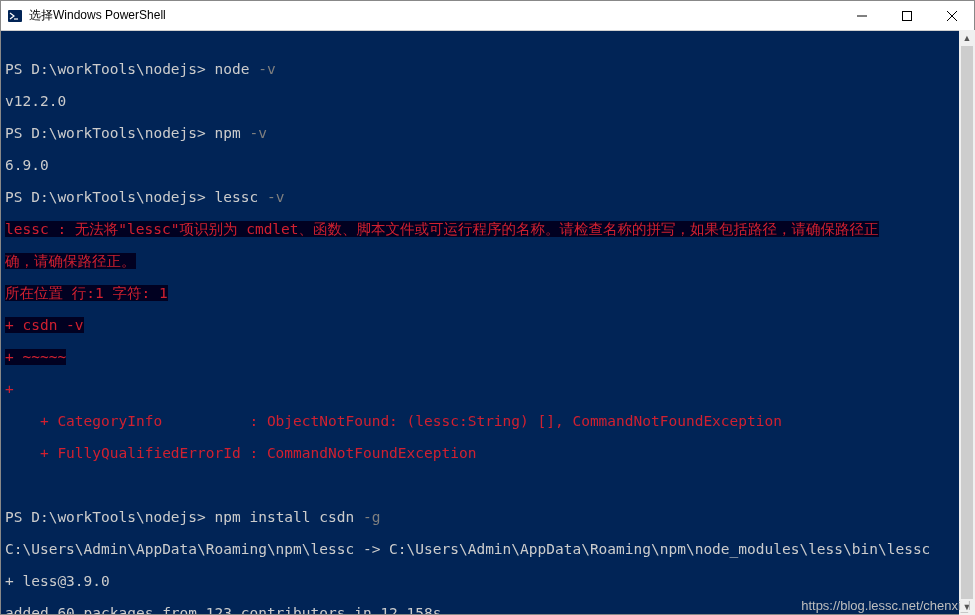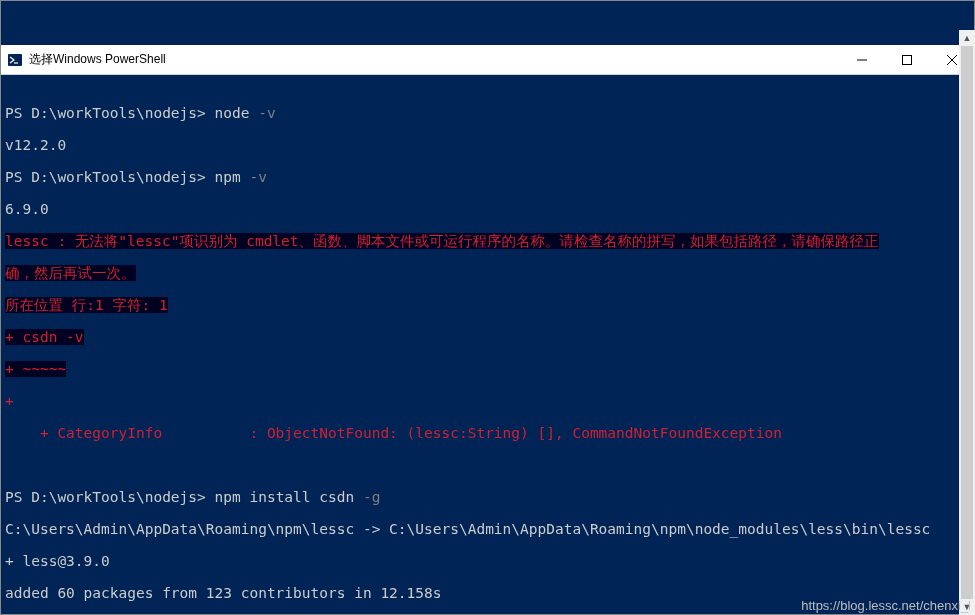--- a/index.html
+++ b/index.html
@@ -19,21 +19,20 @@
     flex-direction: column;
     border: 1px solid #888;
   }
   .titlebar {
     height: 30px;
     background: #ffffff;
     display: flex;
     align-items: center;
     border-bottom: 1px solid #d0d0d0;
     user-select: none;
-    margin-top: 44px;
   }
   .titlebar-icon {
     width: 16px;
     height: 16px;
     margin: 0 6px;
     display: flex;
     align-items: center;
     justify-content: center;
   }
   .titlebar-title {
@@ -139,27 +138,29 @@
           </svg>
       </div>
     </div>
   </div>
 
   <div class="terminal">
 <span class="line"><span class="prompt">PS D:\workTools\nodejs&gt;</span> <span>node</span> <span class="flag">-v</span></span>
 <span class="line">v12.2.0</span>
 <span class="line"><span class="prompt">PS D:\workTools\nodejs&gt;</span> <span>npm</span> <span class="flag">-v</span></span>
 <span class="line">6.9.0</span>
+<span class="line"><span class="prompt">PS D:\workTools\nodejs&gt;</span> <span>lessc</span> <span class="flag">-v</span></span>
 <span class="line"><span class="err-hl">lessc : 无法将"lessc"项识别为 cmdlet、函数、脚本文件或可运行程序的名称。请检查名称的拼写，如果包括路径，请确保路径正</span></span>
-<span class="line"><span class="err-hl">确，然后再试一次。</span></span>
+<span class="line"><span class="err-hl">确，请确保路径正。</span></span>
 <span class="line"><span class="err-hl">所在位置 行:1 字符: 1</span></span>
 <span class="line"><span class="err-hl">+ csdn -v</span></span>
 <span class="line"><span class="err-hl">+ ~~~~~</span></span>
 <span class="line"><span class="err-red">+</span></span>
 <span class="line"><span class="err-red">    + CategoryInfo          : ObjectNotFound: (lessc:String) [], CommandNotFoundException</span></span>
+<span class="line"><span class="err-red">    + FullyQualifiedErrorId : CommandNotFoundException</span></span>
 <span class="line"> </span>
 <span class="line"><span class="prompt">PS D:\workTools\nodejs&gt;</span> <span>npm install csdn</span> <span class="flag">-g</span></span>
 <span class="line">C:\Users\Admin\AppData\Roaming\npm\lessc -&gt; C:\Users\Admin\AppData\Roaming\npm\node_modules\less\bin\lessc</span>
 <span class="line">+ less@3.9.0</span>
 <span class="line">added 60 packages from 123 contributors in 12.158s</span>
 
 
 
 
 

